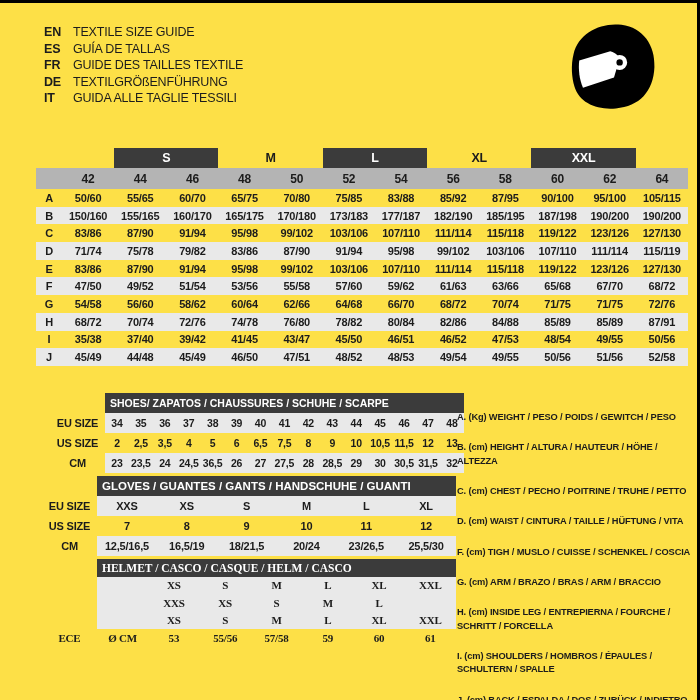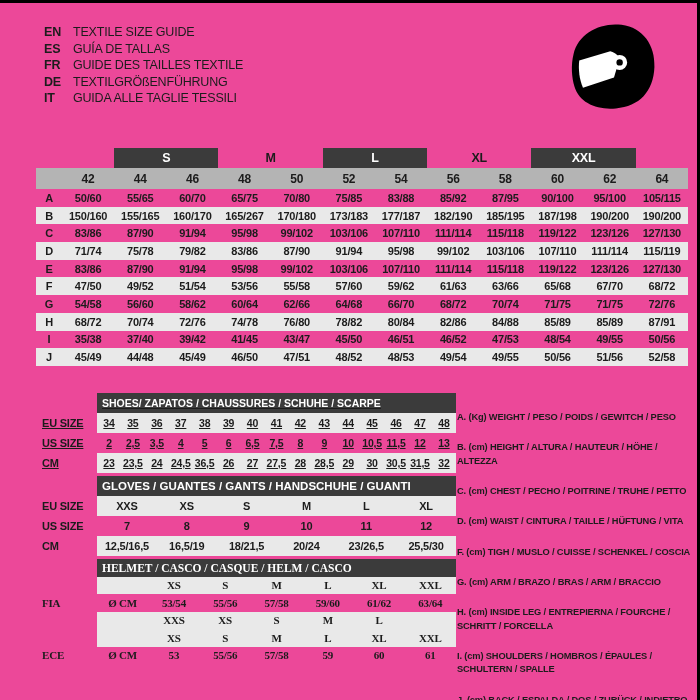--- a/index.html
+++ b/index.html
@@ -1,17 +1,17 @@
 <!DOCTYPE html>
 <html style="--dark-bar: #3b3b3b; --band: #b4b4b4; --row-shade: #e9e9e9; --text: #1c1c1c;"><head>
 <meta charset="utf-8">
 <style>
   html,body{margin:0;padding:0;background:#fff;}
   .canvas{
-    position:relative;width:700px;height:700px;background:#ec4899;
+    position:relative;width:700px;height:700px;background:#fde047;
     font-family:"Liberation Sans",sans-serif;color:var(--text,#1c1c1c);
     border-top:3px solid #000;border-right:3px solid #000;
     box-sizing:border-box;overflow:hidden;
   }
   
   .lang-block{position:absolute;left:44px;top:21px;}
   .lang-row{display:flex;line-height:16.6px;}
   .lang-code{width:29px;font-weight:700;font-size:12.5px;letter-spacing:-0.2px;}
   .lang-text{font-weight:400;font-size:12.5px;letter-spacing:-0.2px;white-space:nowrap;}
   
@@ -23,24 +23,24 @@
   #main-table{position:absolute;left:36px;top:145px;width:652px;}
   #main-table td{font-size:11px;height:17.7px;}
   #main-table .grp-row td{height:20px;font-size:12.5px;}
   .grp-box{background:var(--dark-bar,#3b3b3b);color:#fff;}
   .grp-plain{background:transparent;}
   #main-table .band{background:var(--band,#b4b4b4);font-size:12px;height:21px;}
   #main-table tr.shaded td{background:var(--row-shade,#e9e9e9);}
   
   .sub{position:absolute;width:418px;}
   .sub td{font-size:11px;height:20px;}
-  .sub .lbl{text-align:left;padding-left:4px;font-size:11px;}
+  .sub .lbl{text-align:center;padding-left:4px;font-size:11px;}
   .sub .bar{background:var(--dark-bar,#3b3b3b);color:#fff;text-align:left;padding-left:5px;font-size:11.5px;height:17px;letter-spacing:0;}
   .sub td.shade{background:var(--row-shade,#e9e9e9);}
-  #shoes-table{left:38px;top:390px;text-decoration:underline;}
+  #shoes-table{left:46px;top:390px;}
   #shoes-table td{font-size:10.5px;}
   #shoes-table .lbl{font-size:11px;}
   #gloves-table{left:38px;top:473px;}
   #helmet-table{left:38px;top:556px;font-family:Liberation Serif, serif;}
   #helmet-table td{height:17.5px;}
   
   .legend{position:absolute;left:457px;top:391px;width:240px;}
   .legend-item{font-size:9.3px;font-weight:700;line-height:13.35px;letter-spacing:-0.15px;margin-top:17px;}
 </style>
 </head>
@@ -133,21 +133,21 @@
           <td>87/95</td>
           <td>90/100</td>
           <td>95/100</td>
           <td>105/115</td>
         </tr>
         <tr class="shaded">
           <td class="letter">B</td>
           <td>150/160</td>
           <td>155/165</td>
           <td>160/170</td>
-          <td>165/267</td>
+          <td>165/175</td>
           <td>170/180</td>
           <td>173/183</td>
           <td>177/187</td>
           <td>182/190</td>
           <td>185/195</td>
           <td>187/198</td>
           <td>190/200</td>
           <td>190/200</td>
         </tr>
         <tr>
@@ -397,30 +397,20 @@
           <td class="lbl"></td>
           <td class="shade"></td>
           <td class="shade">XS</td>
           <td class="shade">S</td>
           <td class="shade">M</td>
           <td class="shade">L</td>
           <td class="shade">XL</td>
           <td class="shade">XXL</td>
         </tr>
         <tr>
-          <td class="lbl">FIA</td>
-          <td>Ø CM</td>
-          <td>53/54</td>
-          <td>55/56</td>
-          <td>57/58</td>
-          <td>59/60</td>
-          <td>61/62</td>
-          <td>63/64</td>
-        </tr>
-        <tr>
           <td class="lbl"></td>
           <td class="shade"></td>
           <td class="shade">XXS</td>
           <td class="shade">XS</td>
           <td class="shade">S</td>
           <td class="shade">M</td>
           <td class="shade">L</td>
           <td class="shade"></td>
         </tr>
         <tr>

